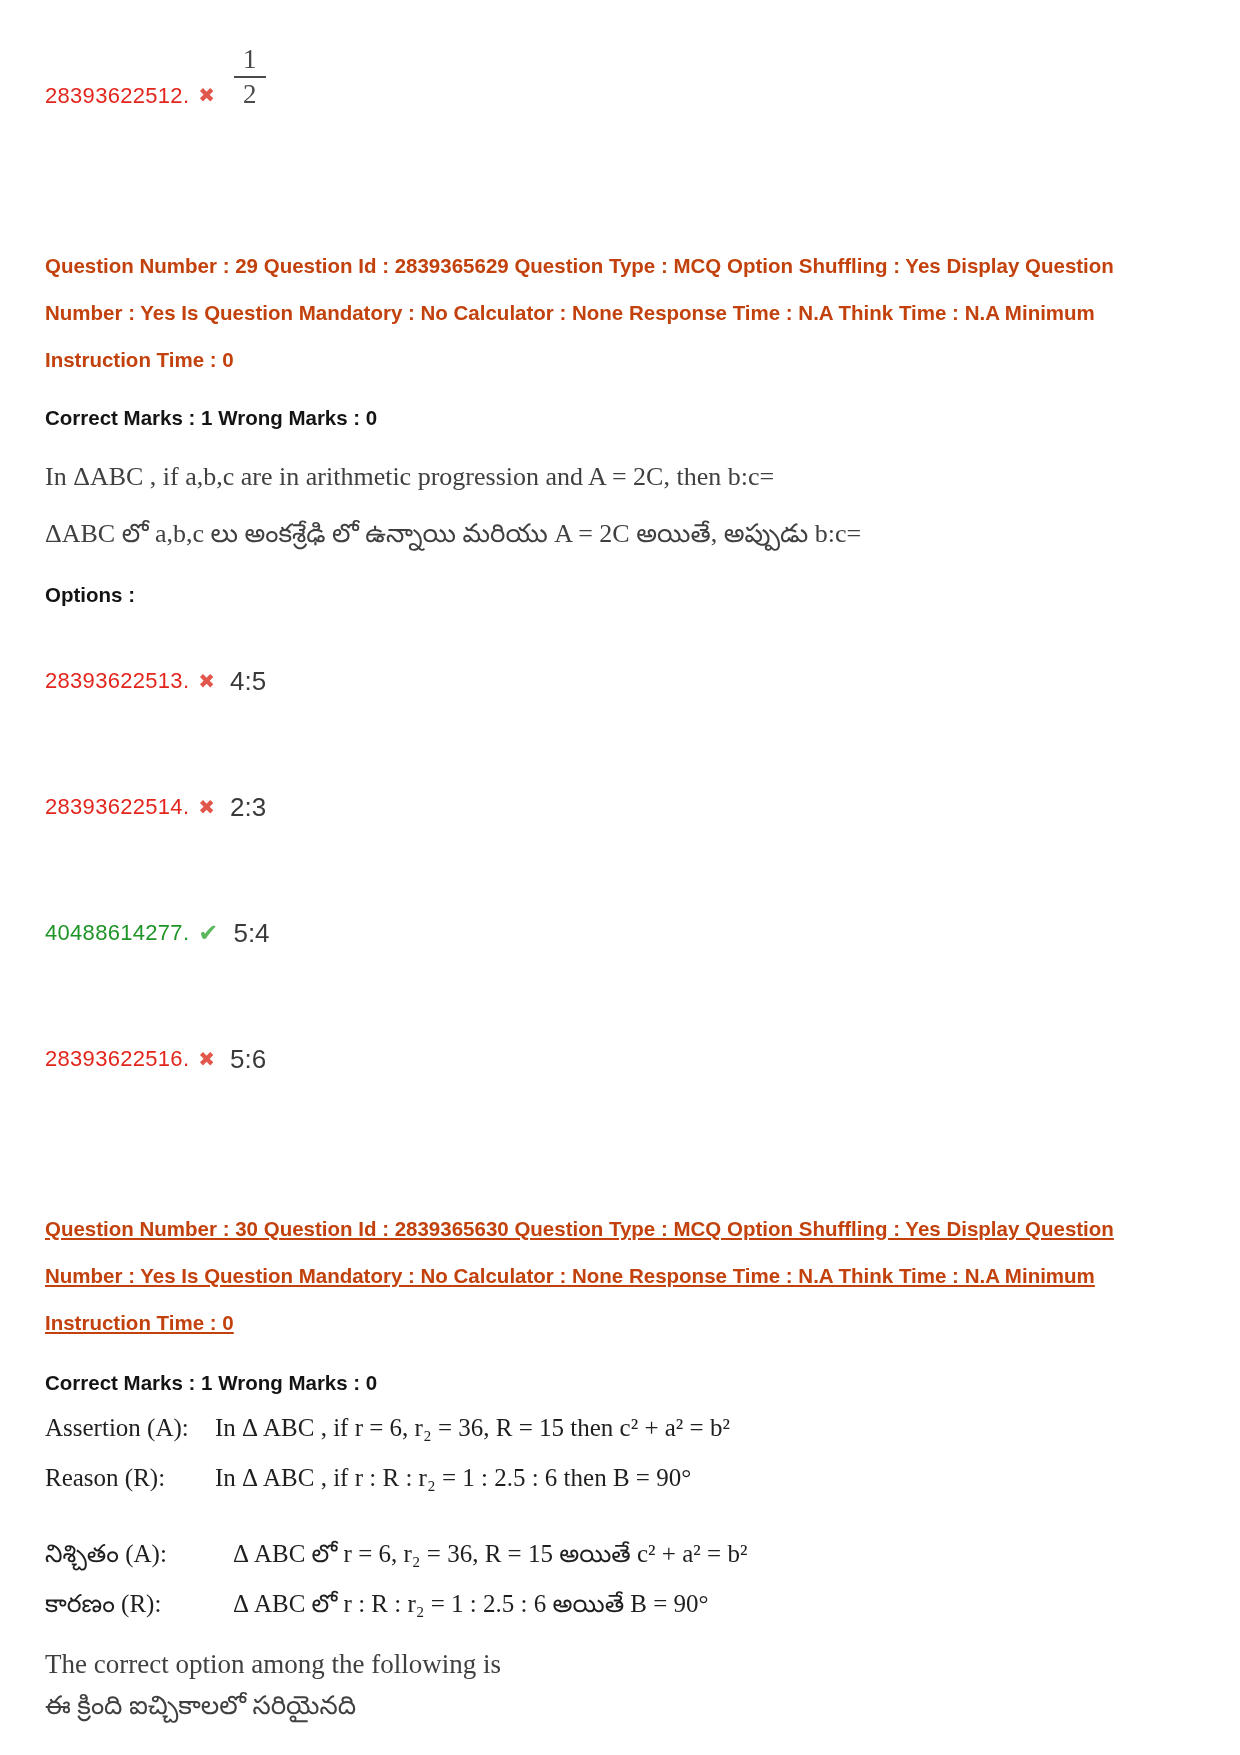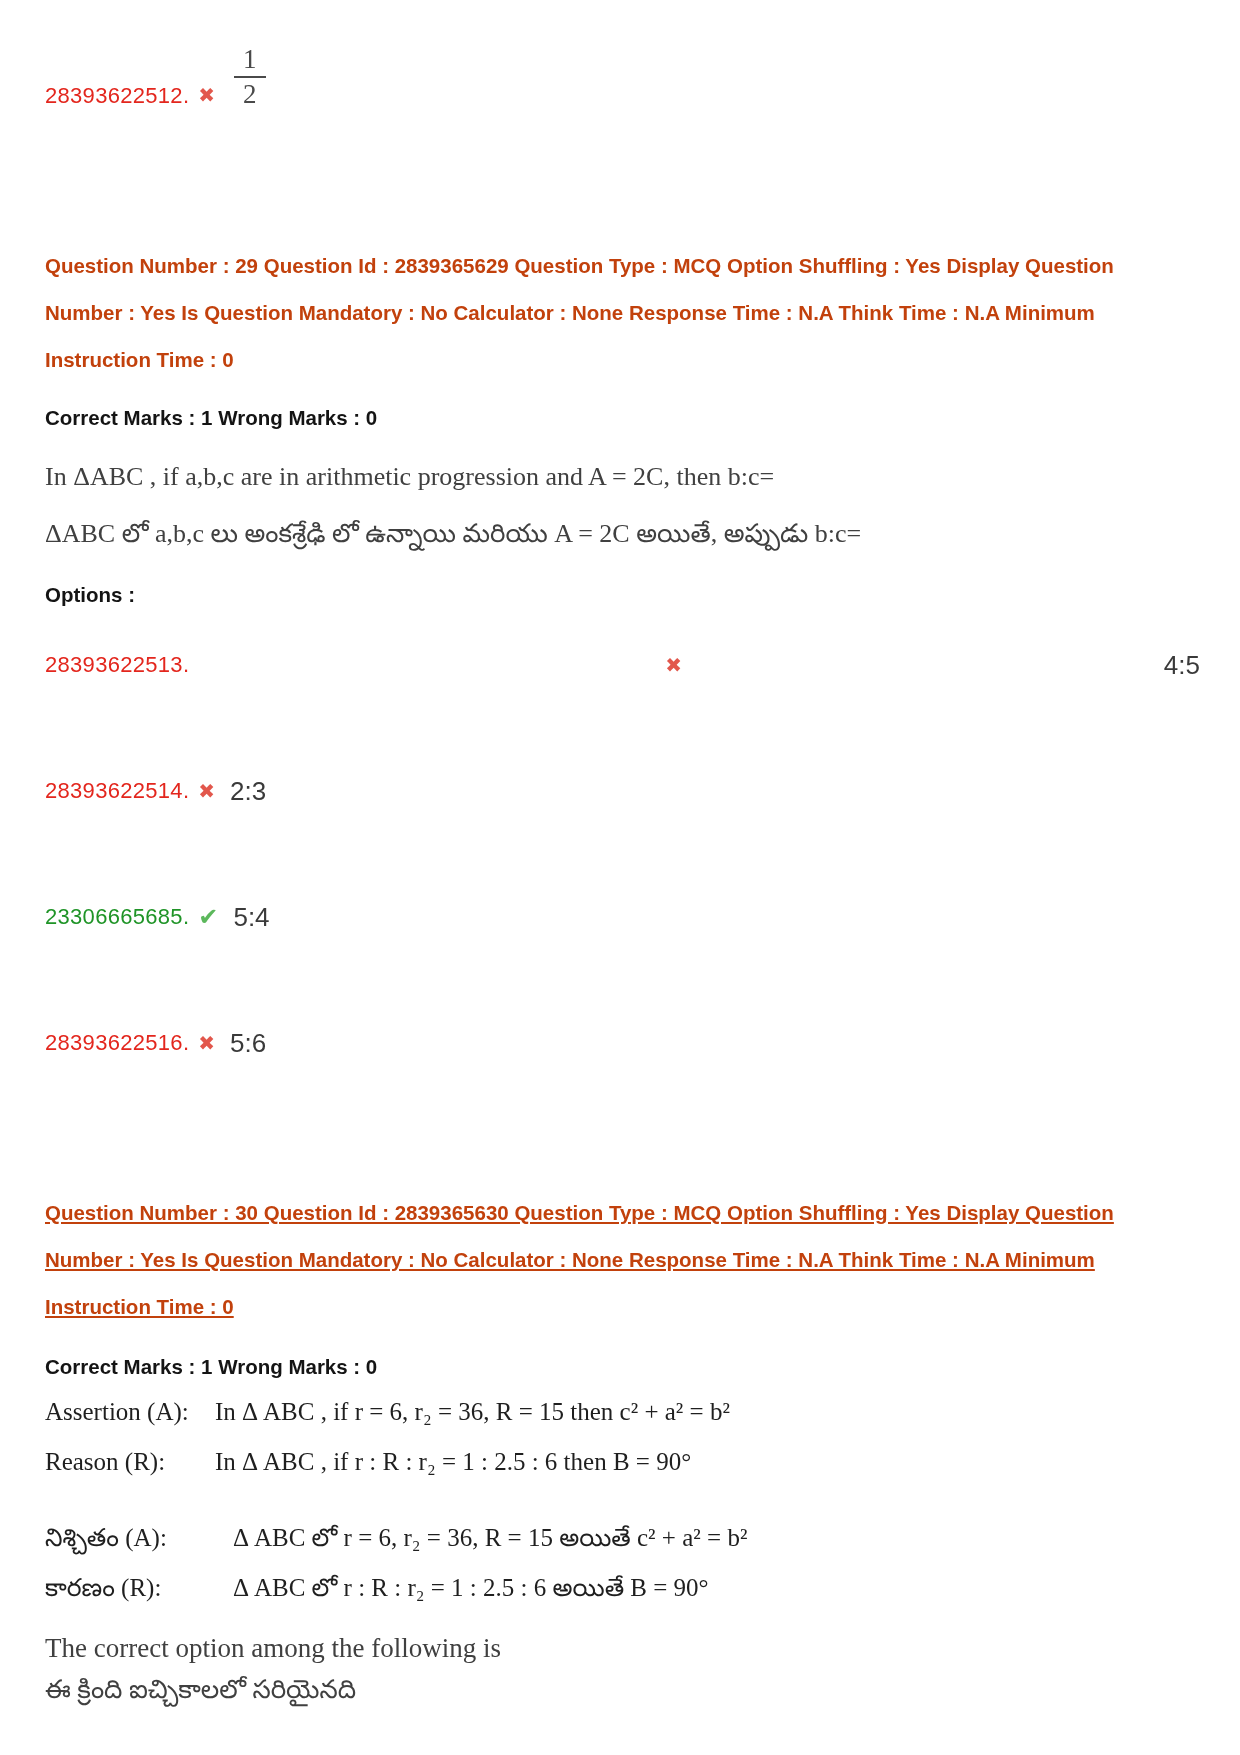--- a/index.html
+++ b/index.html
@@ -48,21 +48,21 @@
     font-family: "Liberation Serif", "DejaVu Serif", serif;
     font-size: 26px; line-height: 38px; color: #404040;
   }
   .te-line { line-height: 44px; }
 
   .q29-header { margin-top: 133px; }
   .q29-marks { margin-top: 20px; }
   .q29-en { margin-top: 25px; }
   .q29-te { margin-top: 16px; }
   .q29-options-label { margin-top: 24px; }
-  .opt-1 { margin-top: 40px; justify-content: space-between; }
+  .opt-1 { margin-top: 56px; }
   .opt-2, .opt-3, .opt-4 { margin-top: 95px; }
 
   .q30-header { margin-top: 130px; text-decoration: underline; }
   .q30-marks { margin-top: 22px; }
 
   .ar-row {
     display: flex;
     font-family: "Liberation Serif", "DejaVu Serif", serif;
     font-size: 25px; line-height: 36px; color: #1f1f1f;
   }
@@ -103,21 +103,21 @@
     <span class="opt-value">4:5</span>
   </div>
 
   <div class="option-row opt-2 wrong">
     <span class="opt-id">28393622514.</span>
     <span class="status-icon">✖</span>
     <span class="opt-value">2:3</span>
   </div>
 
   <div class="option-row opt-3 correct">
-    <span class="opt-id">23306665685.</span>
+    <span class="opt-id">40488614277.</span>
     <span class="status-icon">✔</span>
     <span class="opt-value">5:4</span>
   </div>
 
   <div class="option-row opt-4 wrong">
     <span class="opt-id">28393622516.</span>
     <span class="status-icon">✖</span>
     <span class="opt-value">5:6</span>
   </div>
 

